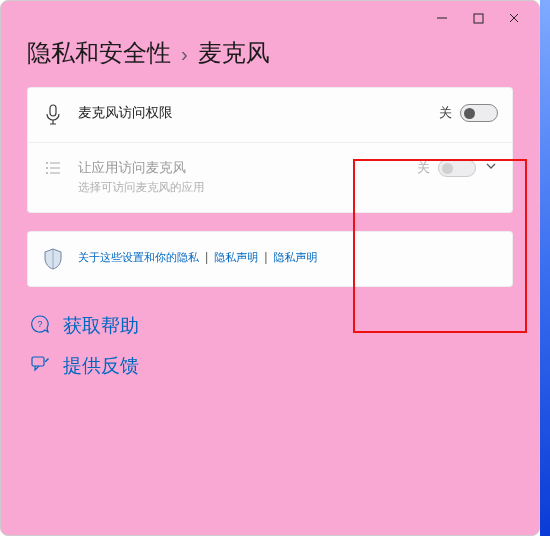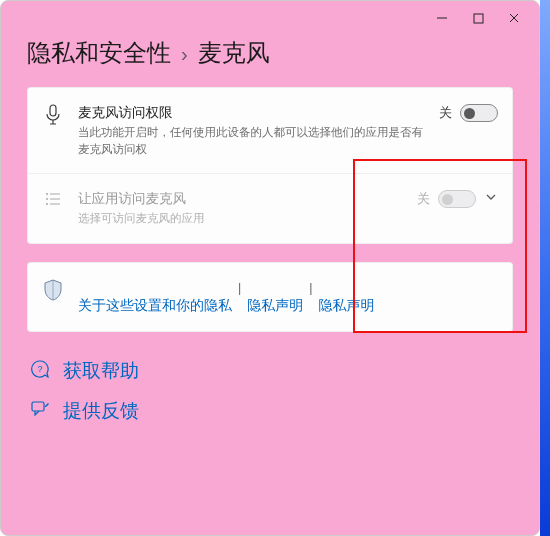--- a/index.html
+++ b/index.html
@@ -68,21 +68,21 @@
   width: 38px; height: 18px; border-radius: 10px;
   border: 1px solid #888; background:#ededef; position:relative; cursor:pointer;
 }
 .toggle .knob {
   width: 11px; height: 11px; border-radius:50%;
   background:#5a5a5a; position:absolute; top:2.5px; left:3px;
 }
 .toggle.dim { border-color:#ccc; }
 .toggle.dim .knob { background:#d0d0d0; }
 .chev { color:#5a5a5a; }
-.pill-link { color:#0067c0; font-size:14px; cursor:pointer;margin-top:16px; }
+.pill-link { color:#0067c0; font-size:11px; cursor:pointer; }
 .sep-bar { color:#666; font-size:12.5px; }
 .privacy-links { display:flex; gap:6px; flex-wrap:wrap; margin-top:2px;}
 .footer { margin-top: 26px; display:flex; flex-direction:column; gap:14px; padding-left:4px;}
 .footer-item { display:flex; align-items:center; gap:14px; }
 .footer-ico { width:18px; color:#0067c0; }
 .footer-label { color:#0067c0; font-size:19px; cursor:pointer; }
 .redbox {
   position:absolute;
   border: 2px solid #e11;
   pointer-events:none;
@@ -130,21 +130,20 @@
       <div class="row">
         <div class="row-ico">
           <svg width="18" height="22" viewBox="0 0 18 22" fill="none">
             <rect x="6" y="1" width="6" height="11" rx="3" stroke="currentColor" stroke-width="1.2"></rect>
             <path d="M3 10a6 6 0 0 0 12 0" stroke="currentColor" stroke-width="1.2"></path>
             <path d="M9 16 V20 M6 20 H12" stroke="currentColor" stroke-width="1.2"></path>
           </svg>
         </div>
         <div class="row-text">
           <div class="row-title">麦克风访问权限</div>
-          <div class="row-sub">当此功能开启时，任何使用此设备的人都可以选择他们的应用是否有麦克风访问权</div>
         </div>
         <div class="row-ctrl">
           <span class="state-label">关</span>
           <div class="toggle">
               <div class="knob"></div>
             </div>
         </div>
       </div>
 
       <div class="row">

